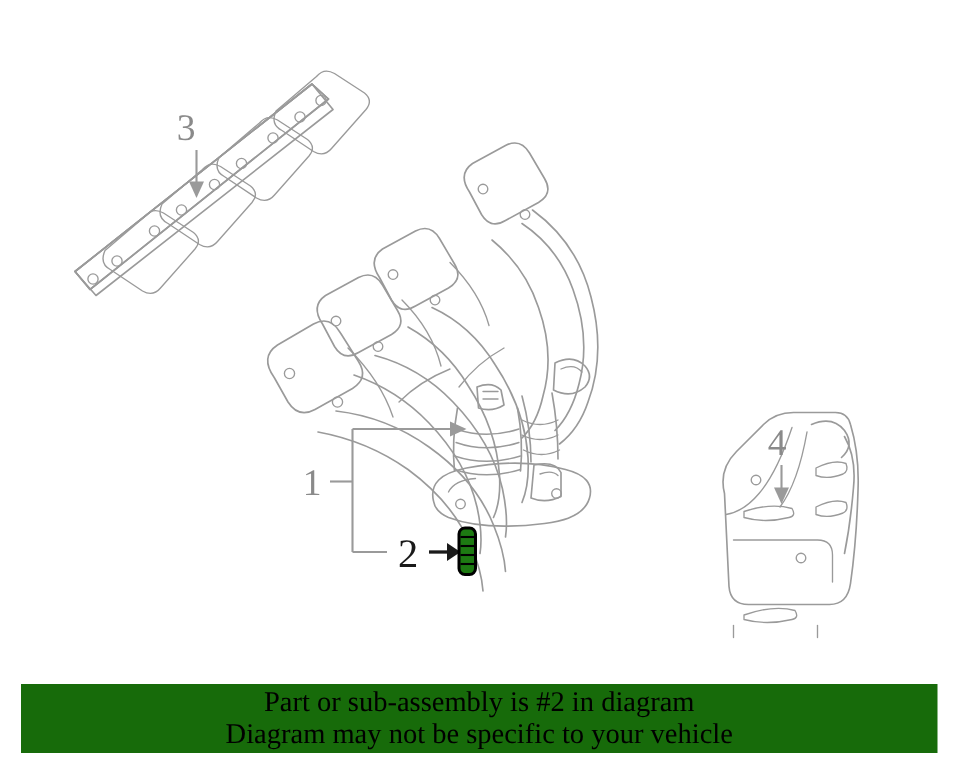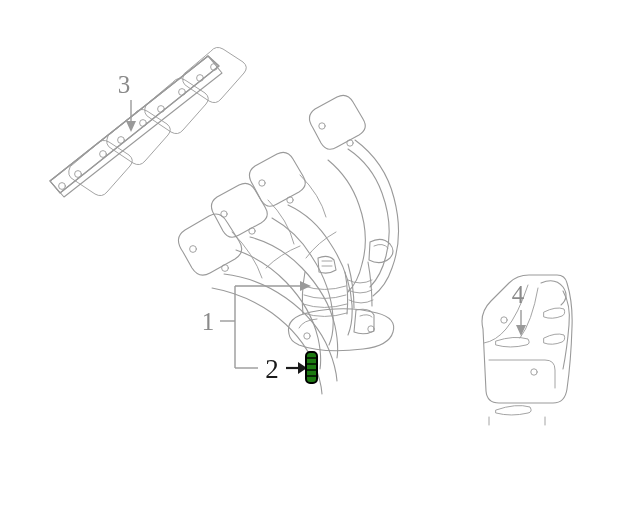--- a/index.html
+++ b/index.html
@@ -242,14 +242,18 @@
     <g>
       <rect class="stud-body" x="306" y="352" width="11" height="31" rx="4" ry="4"></rect>
       <line class="stud-thread" x1="307" y1="358" x2="317" y2="358"></line>
       <line class="stud-thread" x1="307" y1="364" x2="317" y2="364"></line>
       <line class="stud-thread" x1="307" y1="370" x2="317" y2="370"></line>
       <line class="stud-thread" x1="307" y1="376" x2="317" y2="376"></line>
     </g>
 
   </svg>
 
+  <div class="notice-banner">
+    <div class="notice-line line1">Part or sub-assembly is #2 in diagram</div>
+    <div class="notice-line line2">Diagram may not be specific to your vehicle</div>
+  </div>
 
 </div>
 
 </body></html>

